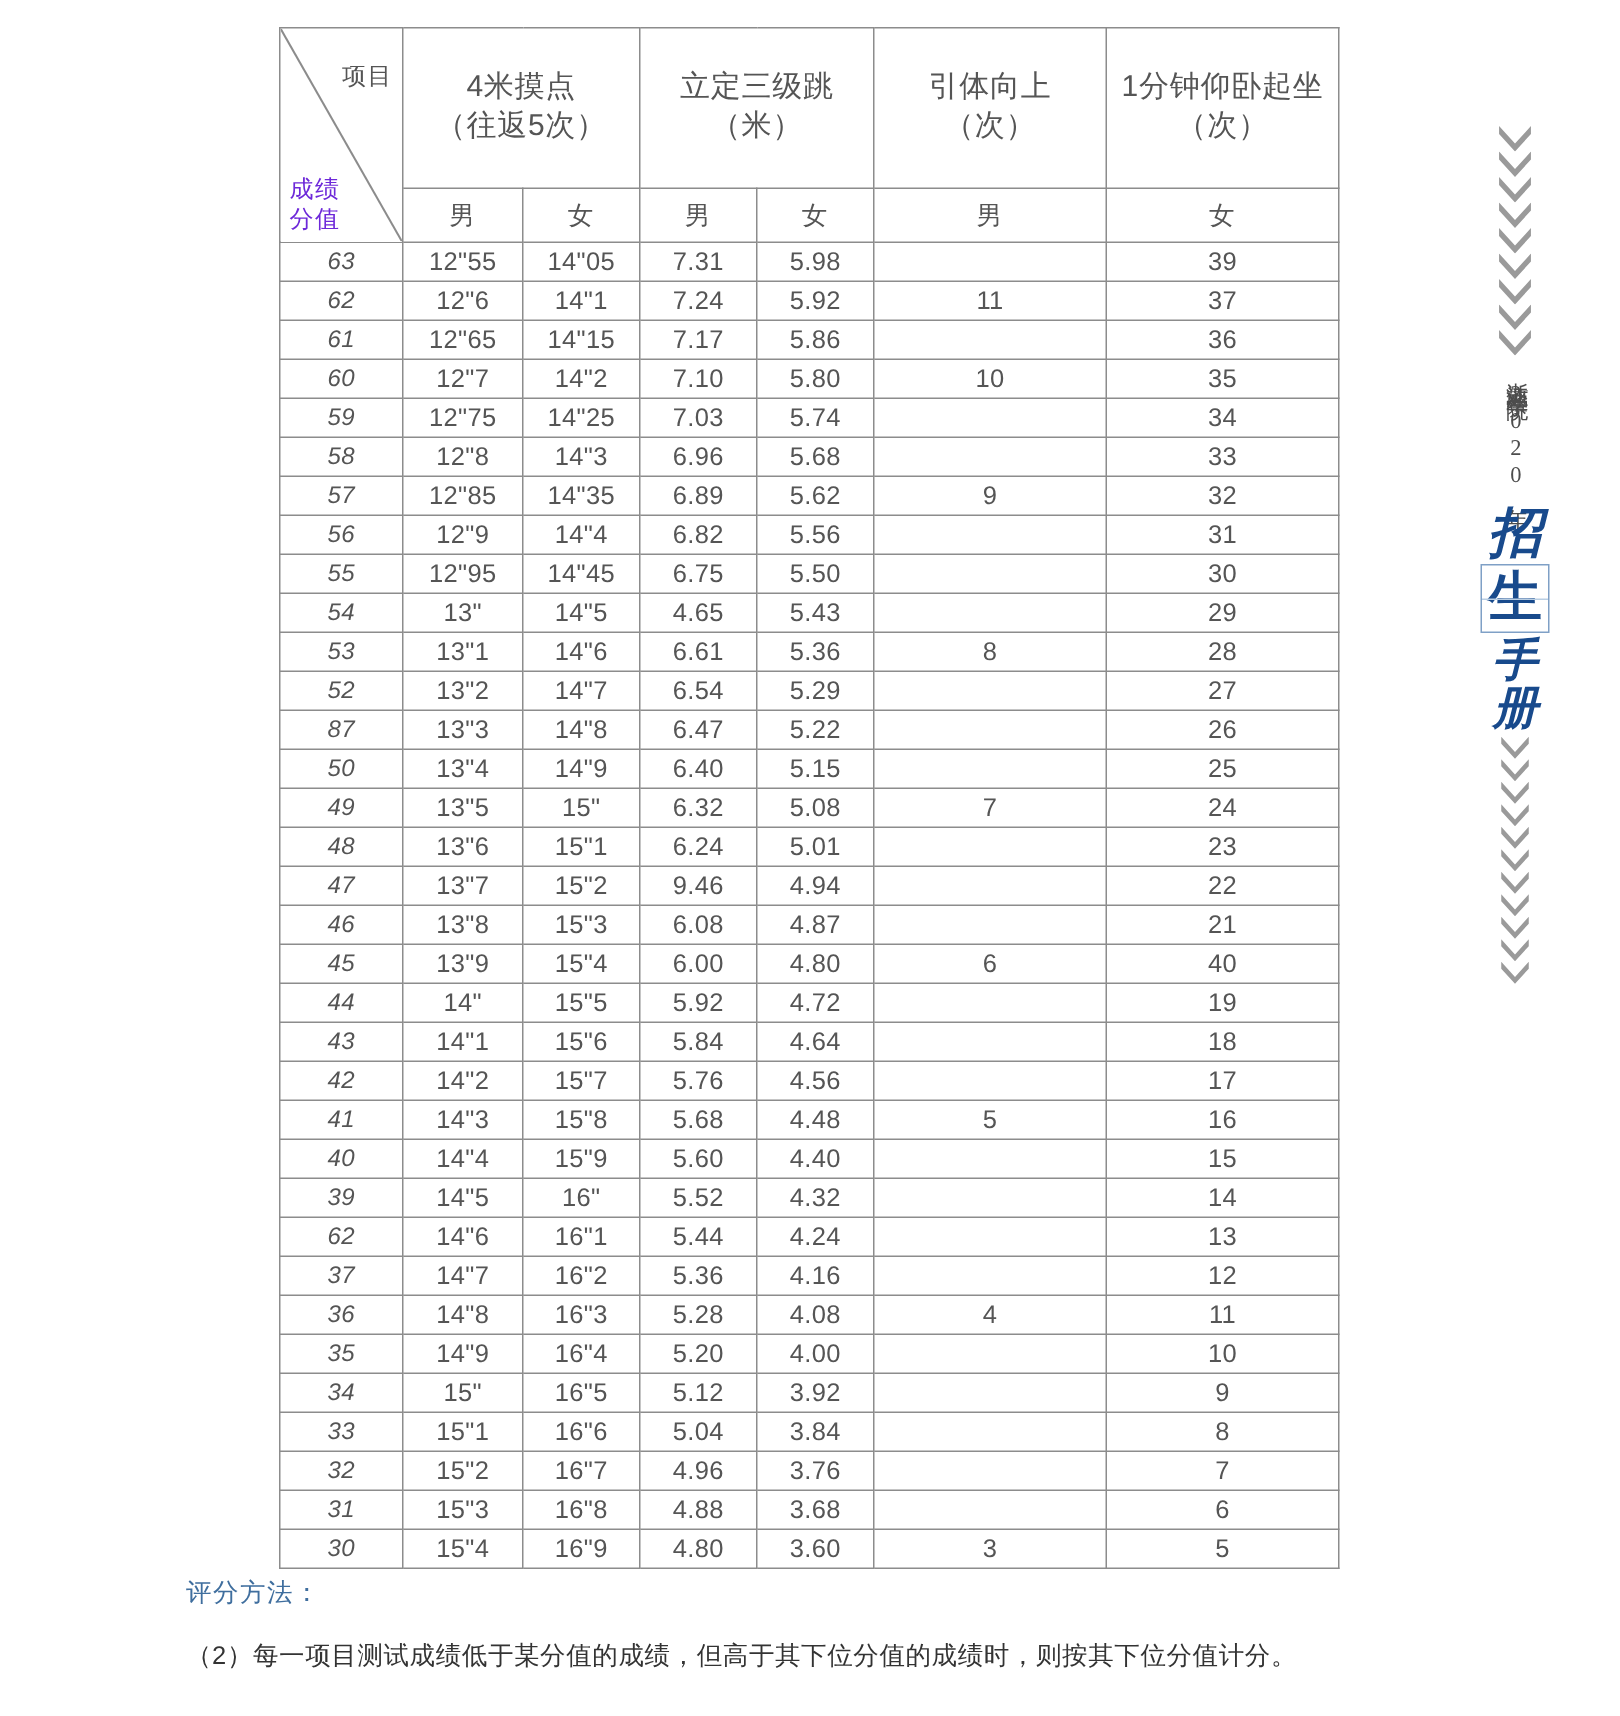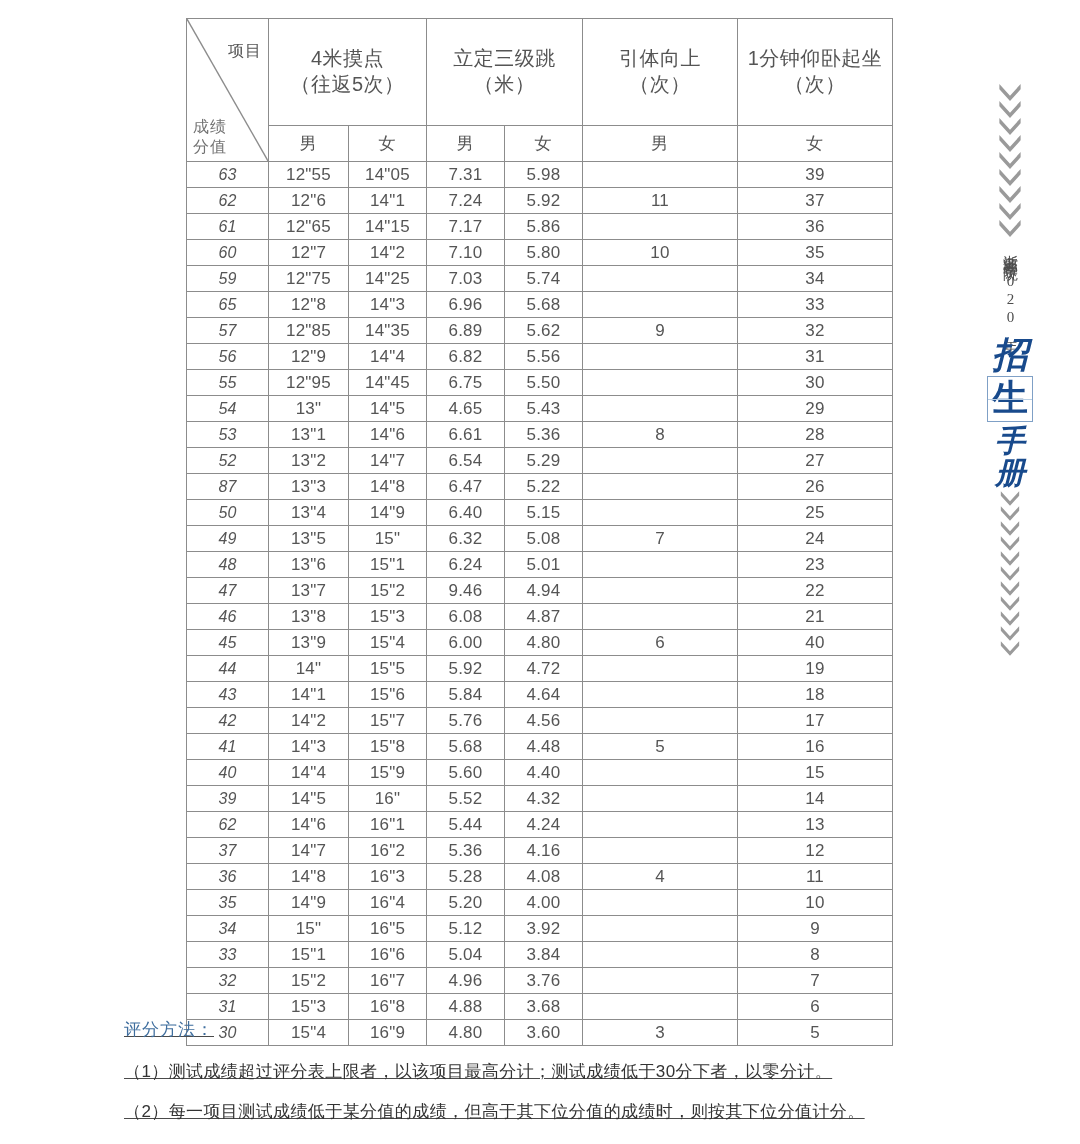--- a/index.html
+++ b/index.html
@@ -64,21 +64,21 @@
     top: 22px;
     font-size: 16px;
     color: #555;
     letter-spacing: 1px;
   }
   td.corner .lbl-score {
     position: absolute;
     left: 6px;
     bottom: 4px;
     font-size: 16px;
-    color: #737373;
+    color: #6d28d9;
     line-height: 1.25;
     text-align: left;
     letter-spacing: 1px;
   }
 
   td.grp-head {
     font-size: 20px;
     line-height: 1.28;
     padding: 6px 2px;
     height: 94px;
@@ -164,23 +164,22 @@
   }
   .brand-char.small {
     font-size: 30px;
     margin-top: 2px;
   }
 
   
   #notes {
     position: absolute;
     left: 124px;
-    top: 1018px;
+    top: 1050px;
     width: 850px;
-    text-decoration: underline;
   }
   #notes .notes-title {
     color: #3f6e9e;
     font-size: 17px;
     letter-spacing: 1px;
     margin-bottom: 18px;
   }
   #notes .note-line {
     color: #333333;
     font-size: 17px;
@@ -282,21 +281,21 @@
         <tr>
           <td class="data score-col">59</td>
           <td class="data">12"75</td>
           <td class="data">14"25</td>
           <td class="data">7.03</td>
           <td class="data">5.74</td>
           <td class="data"></td>
           <td class="data">34</td>
         </tr>
         <tr>
-          <td class="data score-col">65</td>
+          <td class="data score-col">58</td>
           <td class="data">12"8</td>
           <td class="data">14"3</td>
           <td class="data">6.96</td>
           <td class="data">5.68</td>
           <td class="data"></td>
           <td class="data">33</td>
         </tr>
         <tr>
           <td class="data score-col">57</td>
           <td class="data">12"85</td>
@@ -622,15 +621,14 @@
         <path d="M2 0 L12 11 L22 0 L22 5 L12 16 L2 5 Z" fill="#9a9a9a"></path>
       </svg>
       <svg class="chev" width="22" height="15" viewBox="0 0 24 16">
         <path d="M2 0 L12 11 L22 0 L22 5 L12 16 L2 5 Z" fill="#9a9a9a"></path>
       </svg>
     </div>
 </div>
 
 <div id="notes">
   <div class="notes-title">评分方法：</div>
-  <div class="note-line">（1）测试成绩超过评分表上限者，以该项目最高分计；测试成绩低于30分下者，以零分计。</div>
   <div class="note-line">（2）每一项目测试成绩低于某分值的成绩，但高于其下位分值的成绩时，则按其下位分值计分。</div>
 </div>
 
 </body></html>

